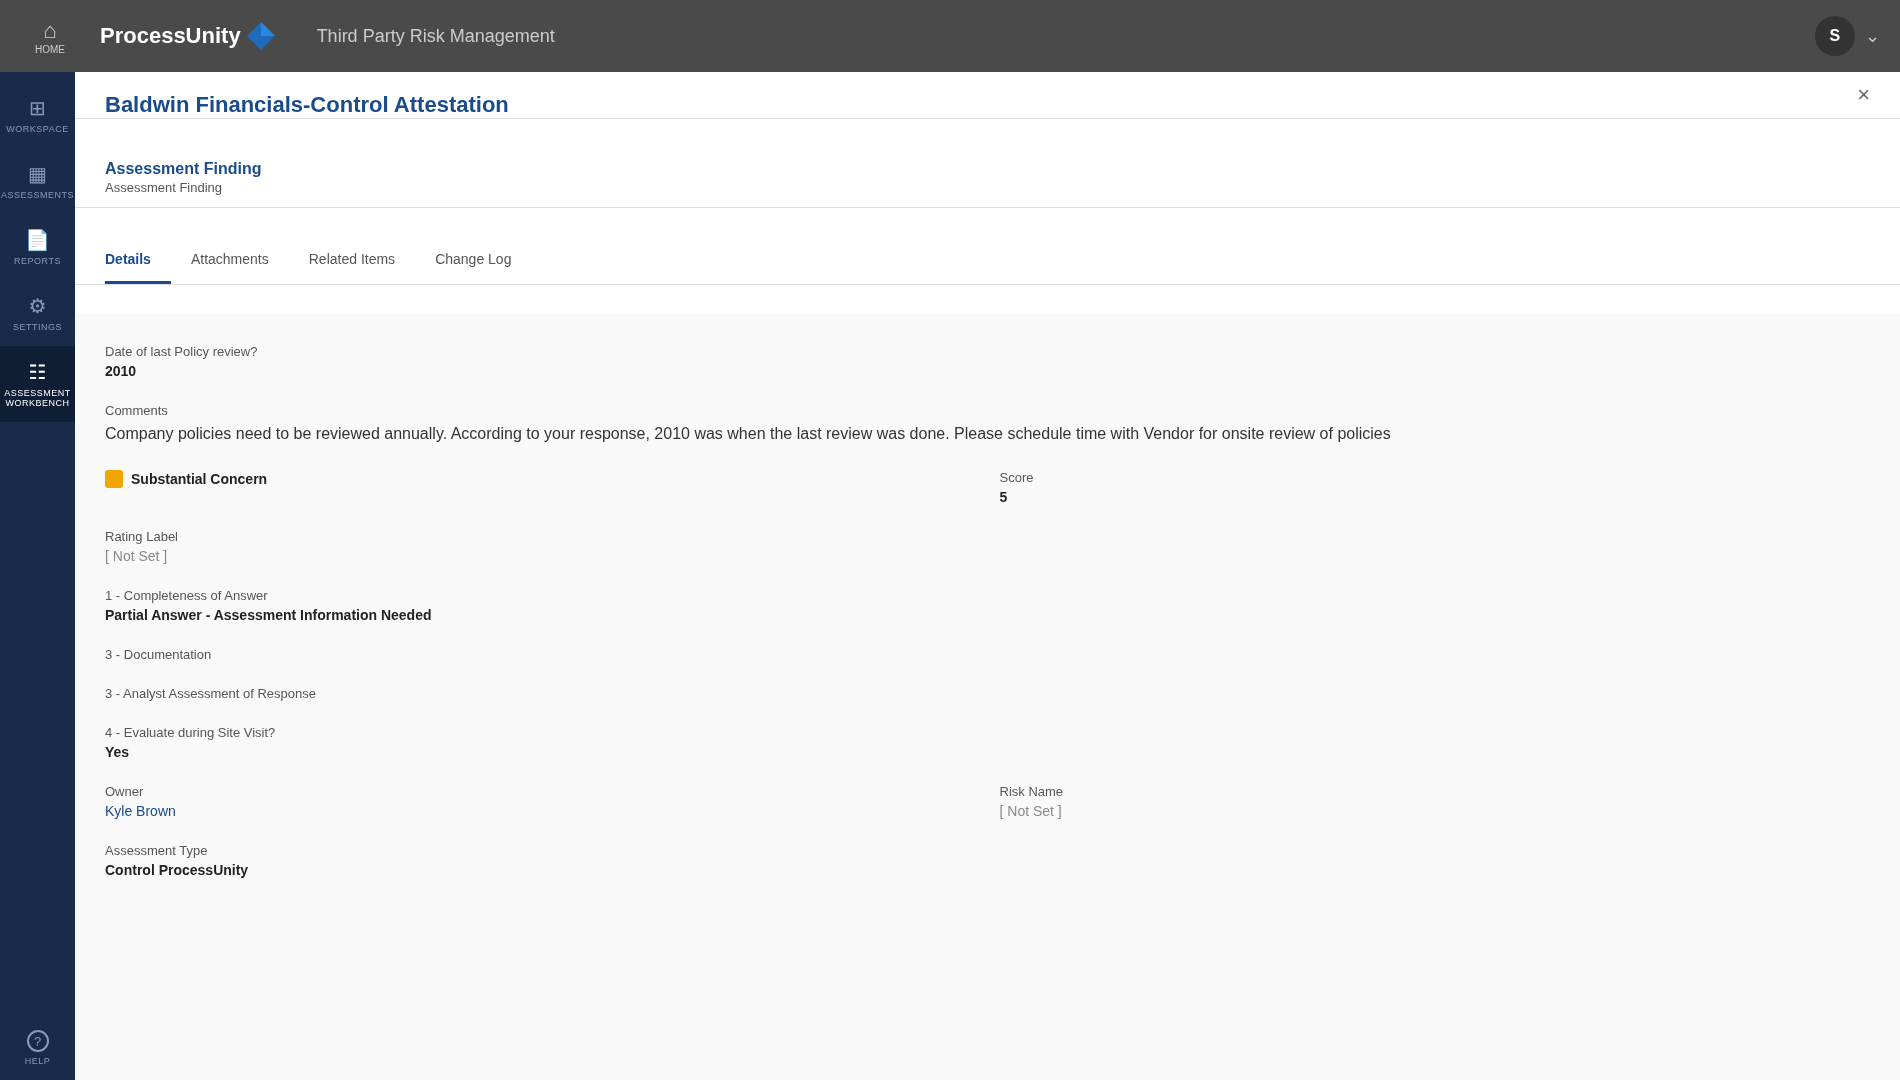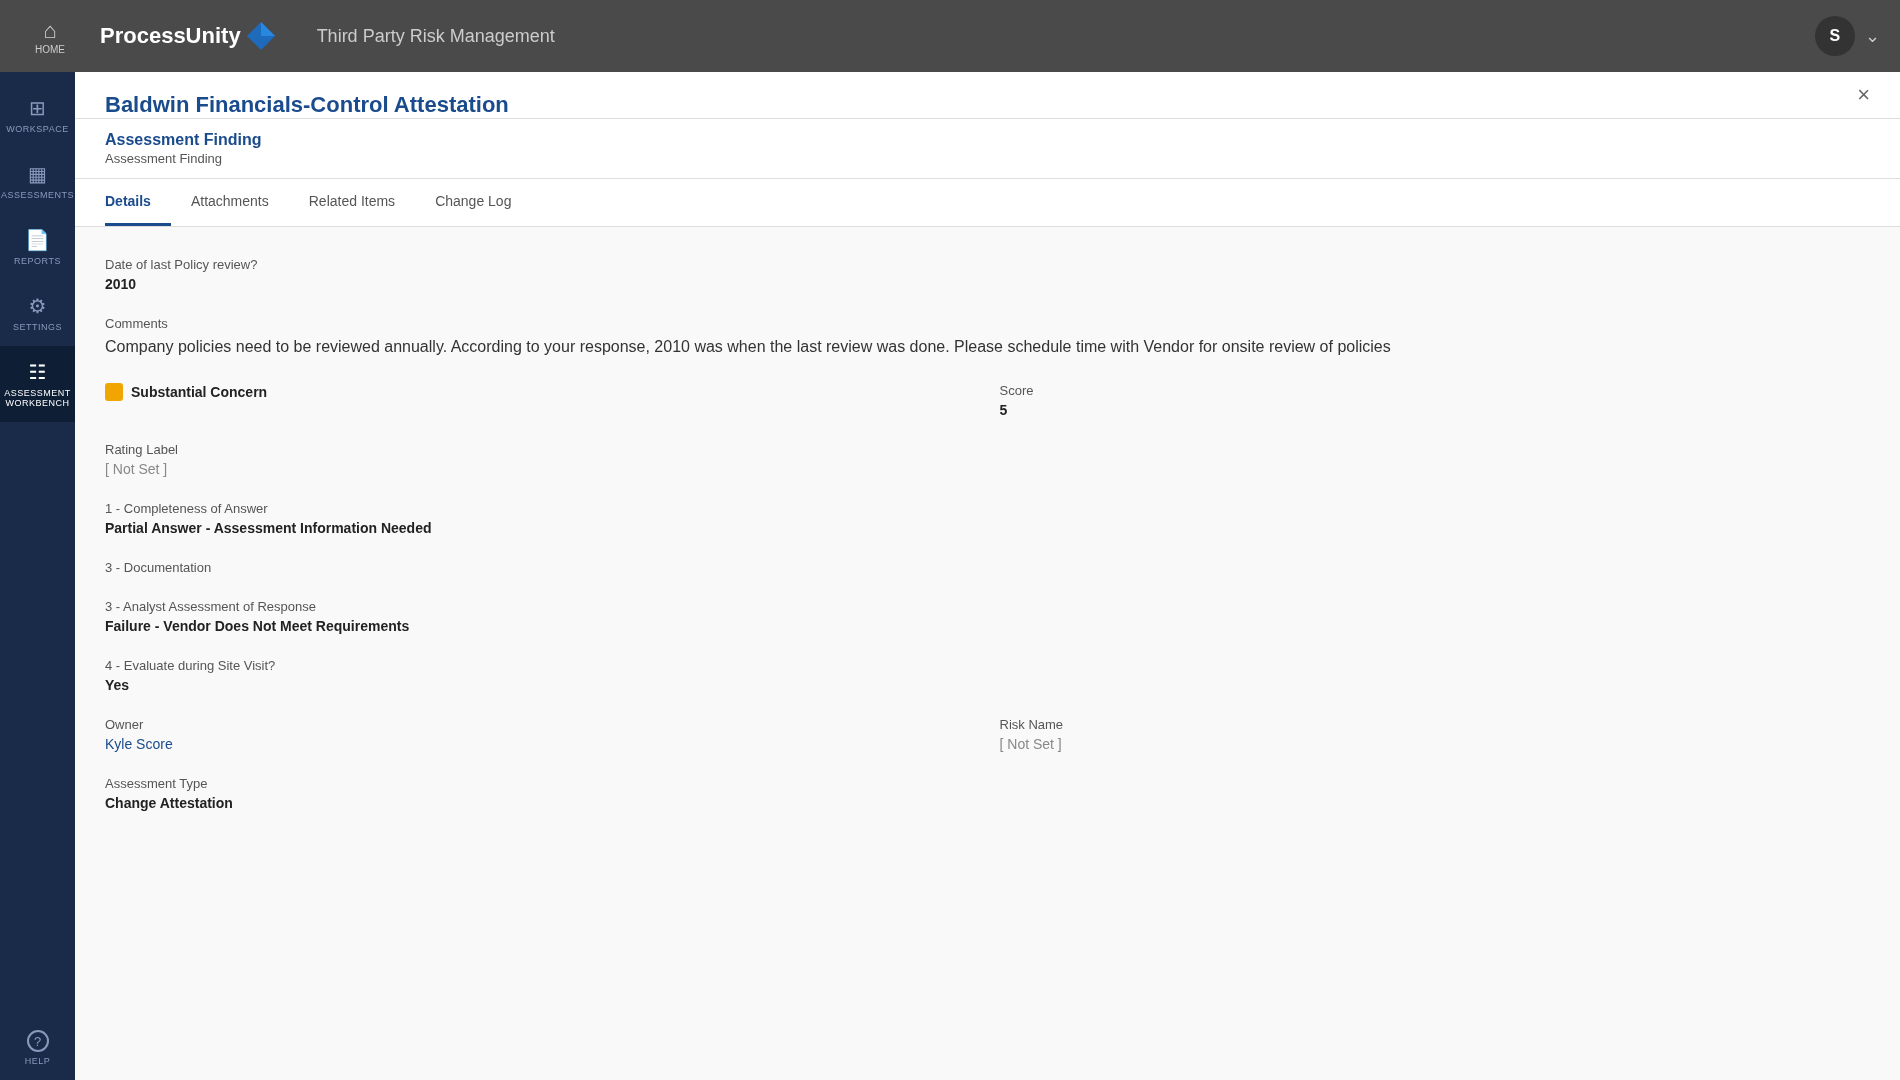--- a/index.html
+++ b/index.html
@@ -128,20 +128,21 @@
     }
 
     
     .modal-panel {
       background: white;
       margin: 0;
       flex: 1;
       display: flex;
       flex-direction: column;
       overflow: hidden;
+      gap: 29px;
     }
     .modal-header {
       padding: 20px 30px 0 30px;
       border-bottom: 1px solid #ddd;
       flex-shrink: 0;
     }
     .modal-title {
       font-size: 22px;
       font-weight: bold;
       color: #1a4b8c;
@@ -381,42 +382,41 @@
             <div class="field-label">1 - Completeness of Answer</div>
             <div class="field-value">Partial Answer - Assessment Information Needed</div>
           </div>
 
           <div class="form-field">
             <div class="field-label">3 - Documentation</div>
           </div>
 
           <div class="form-field">
             <div class="field-label">3 - Analyst Assessment of Response</div>
-            <div class="field-value">Failure - Vendor Does Not Meet Requirements</div>
           </div>
 
           <div class="form-field">
             <div class="field-label">4 - Evaluate during Site Visit?</div>
             <div class="field-value">Yes</div>
           </div>
 
           <div class="two-col">
             <div class="form-field">
               <div class="field-label">Owner</div>
-              <div class="field-value link">Kyle Score</div>
+              <div class="field-value link">Kyle Brown</div>
             </div>
             <div class="form-field">
               <div class="field-label">Risk Name</div>
               <div class="field-value muted">[ Not Set ]</div>
             </div>
           </div>
 
           <div class="form-field">
             <div class="field-label">Assessment Type</div>
-            <div class="field-value">Change Attestation</div>
+            <div class="field-value">Control ProcessUnity</div>
           </div>
 
         </div>
       </div>
 
     </div>
   </div>
 
 </div>
 

